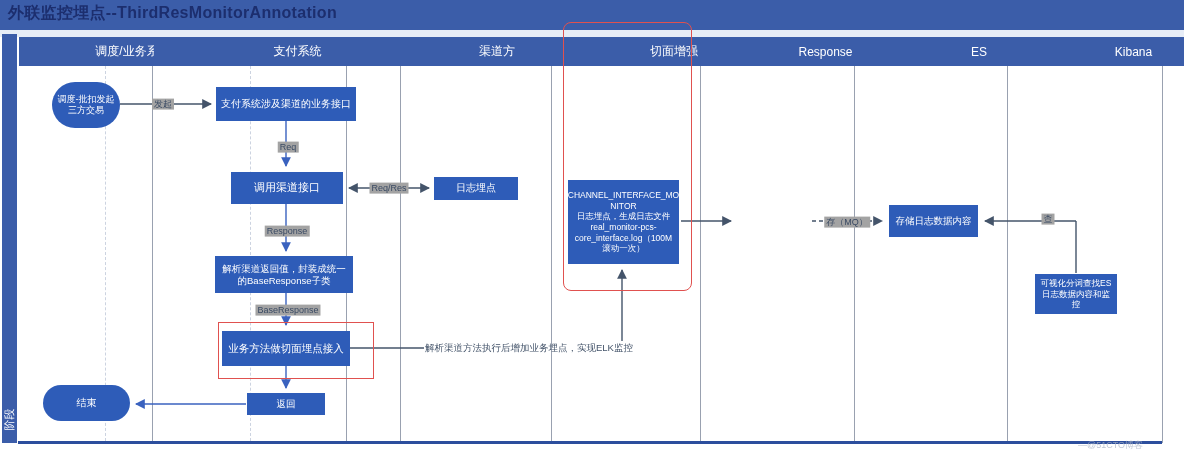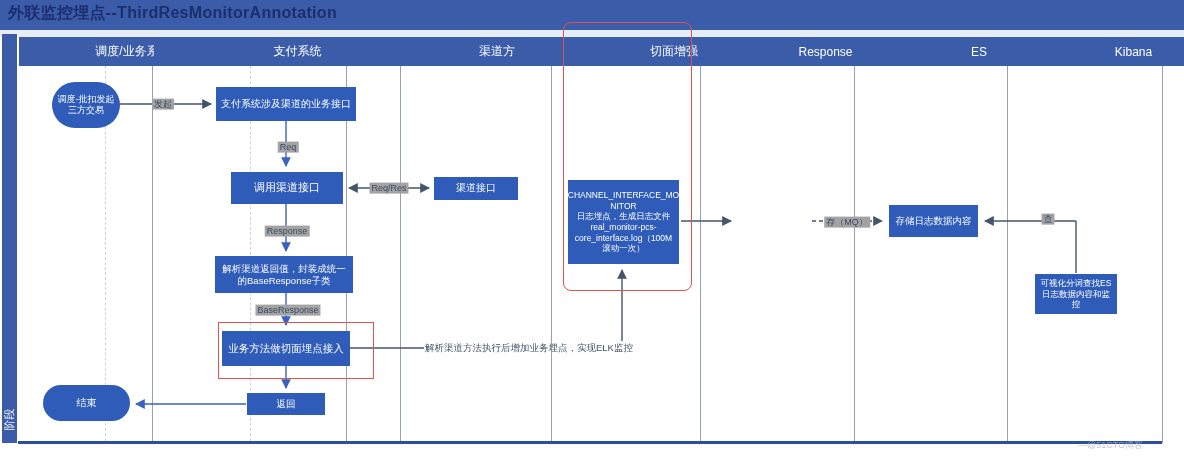--- a/index.html
+++ b/index.html
@@ -93,21 +93,21 @@
       <path d="M246 404 H136" marker-end="url(#ab)"></path>
     </g>
   </svg>
 
   <div class="hl-rect" style="left:563px;top:22px;width:129px;height:269px;border-radius:8px;"></div>
   <div class="hl-rect" style="left:218px;top:322px;width:156px;height:57px;"></div>
 
   <div class="node stadium" style="left:52px;top:82px;width:68px;height:46px;font-size:9px;">调度-批扣发起三方交易</div>
   <div class="node" style="left:216px;top:87px;width:140px;height:34px;font-size:10px;">支付系统涉及渠道的业务接口</div>
   <div class="node" style="left:231px;top:172px;width:112px;height:32px;font-size:11px;">调用渠道接口</div>
-  <div class="node" style="left:434px;top:177px;width:84px;height:23px;font-size:10px;">渠道接口</div>
+  <div class="node" style="left:434px;top:177px;width:84px;height:23px;font-size:10px;">日志埋点</div>
   <div class="node" style="left:215px;top:256px;width:138px;height:37px;font-size:9.5px;">解析渠道返回值，封装成统一的BaseResponse子类</div>
   <div class="node" style="left:222px;top:331px;width:128px;height:35px;font-size:10.5px;">业务方法做切面埋点接入</div>
   <div class="node" style="left:247px;top:393px;width:78px;height:22px;font-size:9.5px;">返回</div>
   <div class="node stadium" style="left:43px;top:385px;width:87px;height:36px;font-size:10px;border-radius:18px;">结束</div>
   <div class="node pre" style="left:568px;top:180px;width:111px;height:84px;font-size:8.5px;">CHANNEL_INTERFACE_MO
 NITOR
 日志埋点，生成日志文件
 real_monitor-pcs-
 core_interface.log（100M
 滚动一次）</div>

